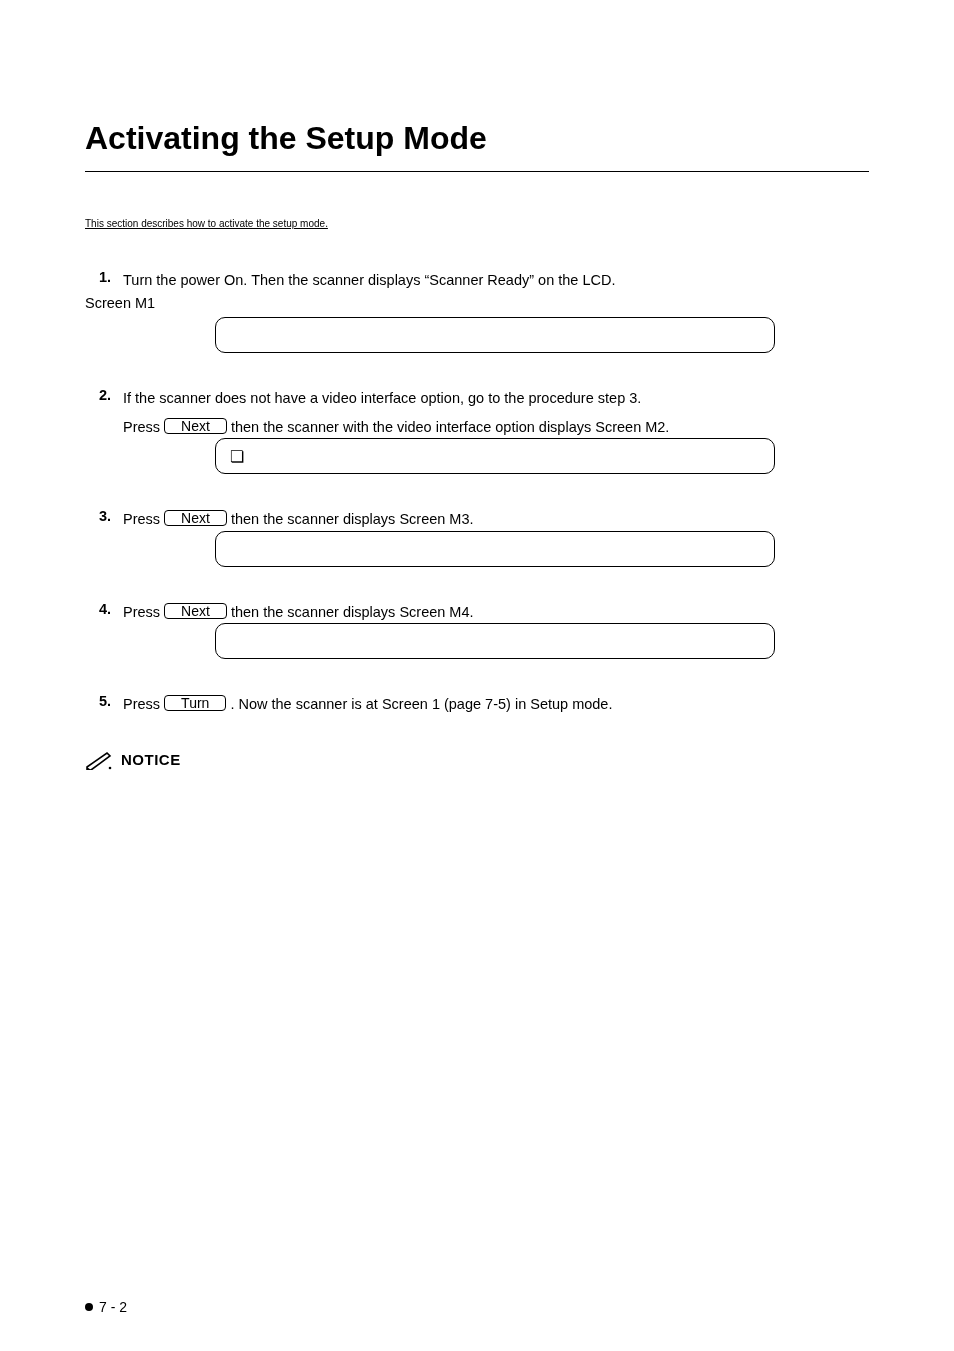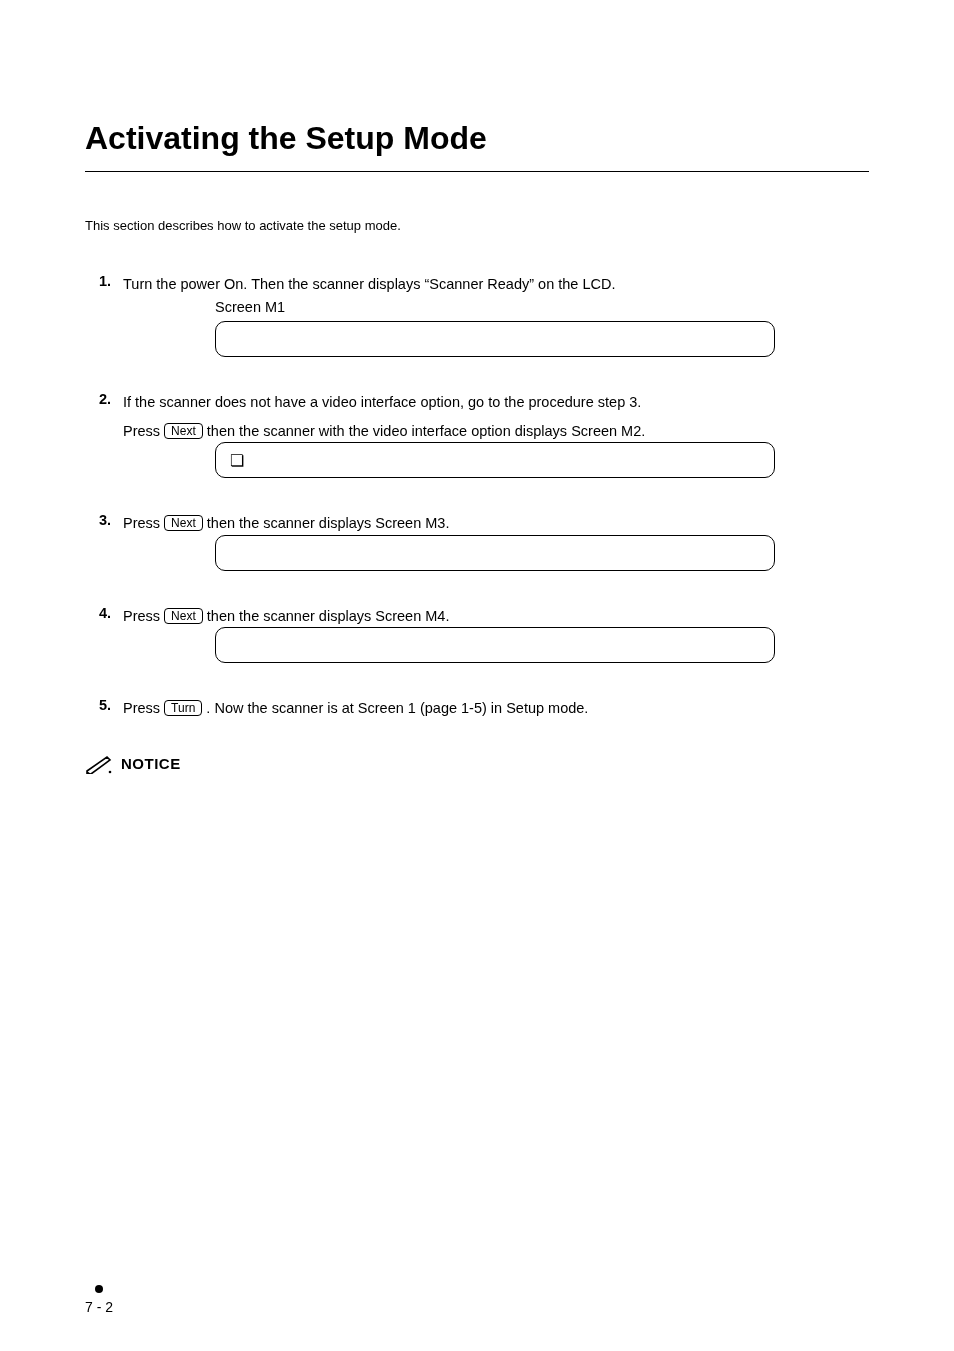--- a/index.html
+++ b/index.html
@@ -1,35 +1,35 @@
 <!DOCTYPE html>
 <html><head>
 <meta charset="utf-8">
 <style>
   * { box-sizing: border-box; margin: 0; padding: 0; }
   html, body { width: 954px; height: 1351px; background: #ffffff; font-family: Arial, Helvetica, sans-serif; color: #000; }
   .page { padding: 120px 85px 40px 85px; position: relative; height: 100%; }
   .title { font-size: 32px; font-weight: bold; margin-bottom: 14px; }
   .hr { border: none; border-top: 1.5px solid #000; margin-bottom: 46px; width: 100%; }
-  .intro { font-size: 13px; margin-bottom: 40px; }
+  .intro { font-size: 10px; margin-bottom: 40px; text-decoration: underline; }
   .steps { padding-left: 0; }
   .step { margin-bottom: 34px; }
   .step-row { display: flex; align-items: flex-start; }
   .step-num { width: 38px; font-size: 14.5px; font-weight: bold; text-align: right; padding-right: 12px; flex-shrink: 0; }
   .step-text { font-size: 14.5px; line-height: 1.55; flex: 1; }
   .step-text-indent { margin-left: 38px; font-size: 14.5px; line-height: 1.55; margin-top: 6px; }
-  .screen-label { margin-left: 130px; font-size: 14.5px; margin-top: 4px; margin-bottom: 6px; }
+  .screen-label { font-size: 14.5px; margin-top: 4px; margin-bottom: 6px; }
   .screen-box { margin-left: 130px; width: 560px; height: 36px; border: 1.5px solid #000; border-radius: 10px; background: #fff; position: relative; }
   .screen-box .inner-icon { position: absolute; left: 14px; top: 50%; transform: translateY(-50%); font-size: 16px; }
-  .key { display: inline-block; border: 1.2px solid #000; border-radius: 4px; padding: 0 6px; font-size: 12px; line-height: 14px; vertical-align: 1px; font-family: Arial, sans-serif; }
+  .key { display: inline-block; border: 1.2px solid #000; border-radius: 4px; padding: 0 16px; font-size: 14px; line-height: 14px; vertical-align: 1px; font-family: Arial, sans-serif; }
   .notice-head { display: flex; align-items: center; gap: 8px; margin-top: 6px; margin-bottom: 10px; }
   .notice-icon { width: 28px; height: 20px; display: inline-block; }
   .notice-label { font-size: 15px; font-weight: bold; letter-spacing: 0.5px; }
   .notice-text { font-size: 14.5px; }
-  .footer { position: absolute; bottom: 36px; left: 85px; font-size: 14px; display: flex; align-items: center; gap: 6px; flex-direction: column; }
+  .footer { position: absolute; bottom: 36px; left: 85px; font-size: 14px; display: flex; align-items: center; gap: 6px; }
   .bullet { width: 8px; height: 8px; background: #000; border-radius: 50%; display: inline-block; }
 </style>
 </head>
 <body>
 
 <div class="page">
   <div class="title">Activating the Setup Mode</div>
   <hr class="hr">
 
   <div class="intro">This section describes how to activate the setup mode.</div>
@@ -81,21 +81,21 @@
       </div>
       <div class="screen-box">
         <span class="inner-icon"></span>
       </div>
     </div>
 
     <div class="step">
       <div class="step-row">
         <div class="step-num">5.</div>
         <div class="step-text">
-          <span>Press </span><span class="key">Turn</span><span> . Now the scanner is at Screen 1 (page 1-5) in Setup mode.</span>
+          <span>Press </span><span class="key">Turn</span><span> . Now the scanner is at Screen 1 (page 7-5) in Setup mode.</span>
         </div>
       </div>
     </div>
 
   </div>
 
   <div class="notice-head">
     <span class="notice-icon">
       <svg viewBox="0 0 28 20" width="28" height="20">
         <path d="M2 17 L22 3 L25 6 L6 20 L2 20 Z" fill="none" stroke="#000" stroke-width="1.6"></path>

